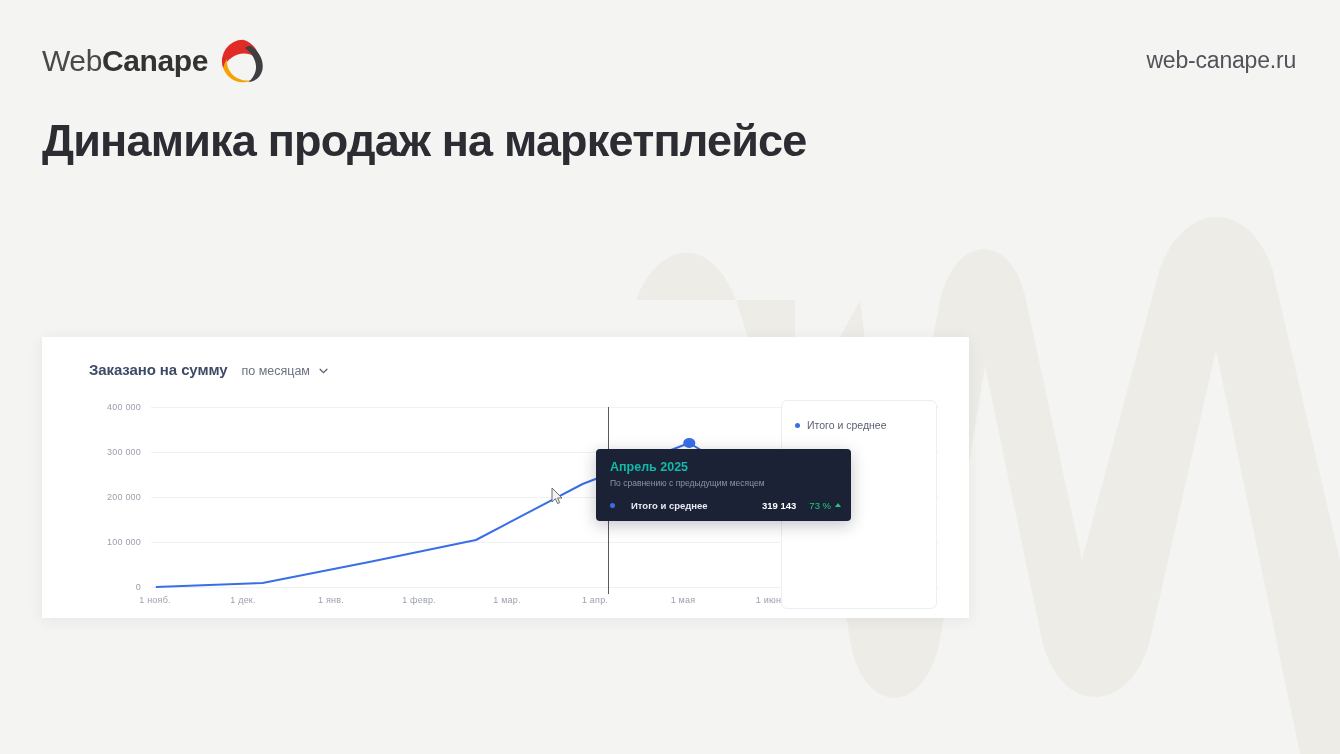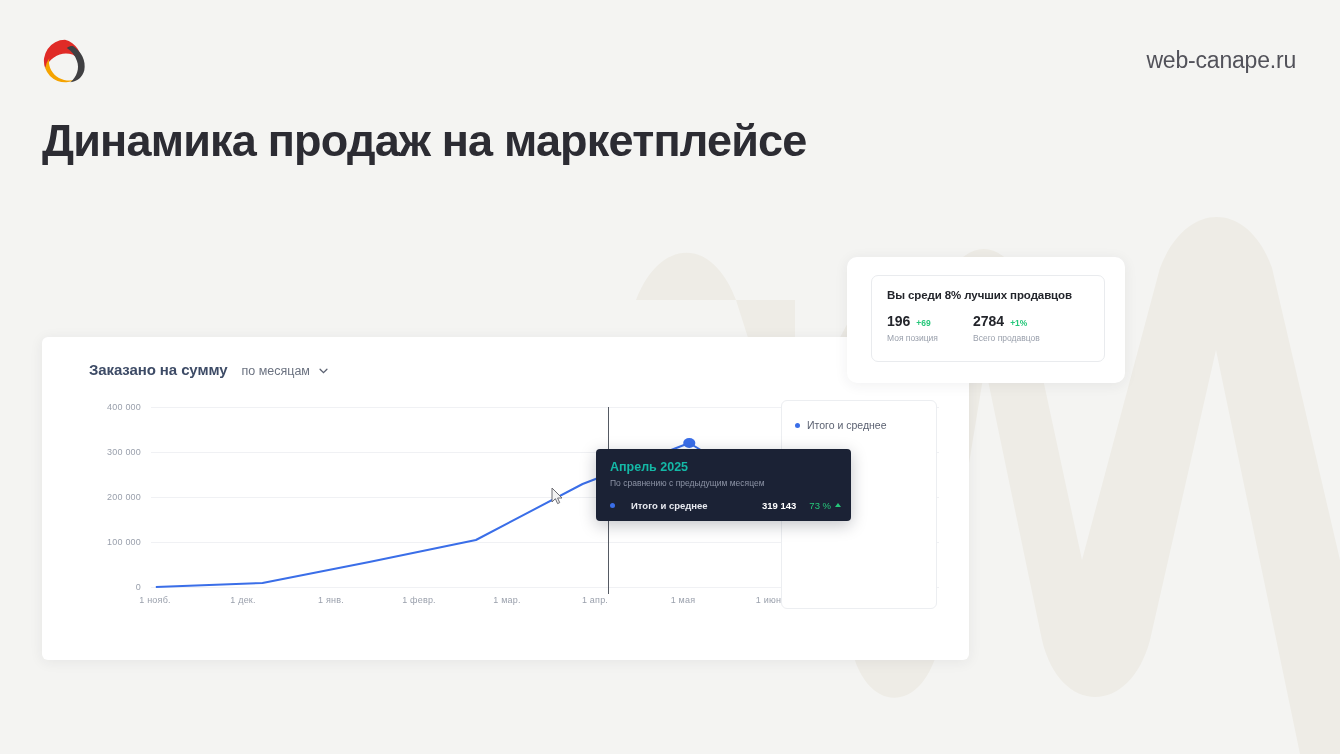--- a/index.html
+++ b/index.html
@@ -30,22 +30,22 @@
     font-size: 45px; font-weight: 700; color: #2c2c33; letter-spacing: -0.8px;
   }
   .page-sub {
     position: absolute; left: 42px; top: 202px;
     font-size: 23px; color: #3c3c45; letter-spacing: -0.2px;
   }
   .page-sub b { font-weight: 700; color: #23232b; }
 
   
   .chart-card {
-    position: absolute; left: 42px; top: 337px; width: 927px; height: 323px;
-    background: #fff; border-radius: 6px;
+    position: absolute; left: 42px; top: 337px; width: 927px; height: 281px;
+    background: #fff; border-radius: 0;
     box-shadow: 0 2px 14px rgba(40,40,60,.07);
     z-index: 2;
   }
   .chart-head { position: absolute; left: 47px; top: 24px; display: flex; align-items: baseline; gap: 14px; }
   .chart-head-title { font-size: 15px; font-weight: 700; color: #3d4b66; letter-spacing: -0.1px; }
   .chart-head-select { display: flex; align-items: center; gap: 9px; cursor: pointer; }
   .chart-head-select span { font-size: 12.5px; color: #6b7280; }
   .caret { width: 9px; height: 6px; display: block; }
 
   
@@ -117,20 +117,23 @@
 <body>
 
 <div id="root">
 
   <svg class="watermark" viewBox="0 0 1340 754" preserveAspectRatio="none">
     <path d="M636 300 C 660 238, 712 236, 736 300 L 790 470 L 795 470 L 795 300 Z" fill="#eeece6"></path>
     <path d="M1160 268 C 1186 200, 1248 200, 1272 268 L 1340 560 L 1340 754 L 1300 754 L 1216 350 L 1150 640 C 1130 716, 1060 716, 1042 640 L 985 366 L 940 640 C 925 718, 862 716, 850 640 L 812 390 L 860 300 L 892 560 L 940 300 C 956 232, 1012 232, 1026 300 L 1082 560 Z" fill="#eeece6"></path>
   </svg>
 
   <div class="brand">
+    <div class="brand-text">
+      <span>Web</span><b>Canape</b>
+    </div>
     <svg class="brand-mark" viewBox="0 0 100 100">
       <path d="M50 4 A46 46 0 0 0 7 66 C 18 40, 44 28, 66 36 C 76 40, 82 48, 84 58 A46 46 0 0 0 50 4 Z" fill="#e02b27"></path>
       <path d="M7 66 A46 46 0 0 0 72 91 C 52 96, 30 88, 20 70 C 15 61, 14 52, 16 44 A46 46 0 0 0 7 66 Z" fill="#f5a300"></path>
       <path d="M68 18 C 86 30, 96 50, 92 70 C 88 86, 76 94, 62 96 C 76 84, 82 66, 76 50 C 72 38, 64 28, 54 22 C 59 18, 64 17, 68 18 Z" fill="#3f3f42"></path>
     </svg>
   </div>
 
   <div class="site-url">web-canape.ru</div>
 
   <h1 class="page-title">Динамика продаж на маркетплейсе</h1>
@@ -199,37 +202,18 @@
       <span class="tt-dot"></span>
       <span class="tt-name">Итого и среднее</span>
       <span class="tt-val">319 143</span>
       <span class="tt-delta">
         <span>73 %</span>
         <span class="tri-up"></span>
       </span>
     </div>
   </div>
 
-  <div class="stats-panel">
-    <div class="stats-card">
-      <div class="stats-title">Вы среди 8% лучших продавцов</div>
-      <div class="stat" style="left:15px">
-        <div class="stat-num-row">
-          <span class="stat-num">196</span>
-          <span class="stat-chg">+69</span>
-        </div>
-        <div class="stat-cap">Моя позиция</div>
-      </div>
-      <div class="stat" style="left:101px">
-        <div class="stat-num-row">
-          <span class="stat-num">2784</span>
-          <span class="stat-chg">+1%</span>
-        </div>
-        <div class="stat-cap">Всего продавцов</div>
-      </div>
-    </div>
-  </div>
 
   <svg class="cursor" width="13" height="19" viewBox="0 0 13 19">
     <path d="M1 1 L1 15 L4.4 11.7 L6.6 16.6 L8.7 15.6 L6.6 11 L11 11 Z" fill="#f2f2f2" stroke="#6c6c72" stroke-width="1"></path>
   </svg>
 
 </div>
 
 </body></html>

